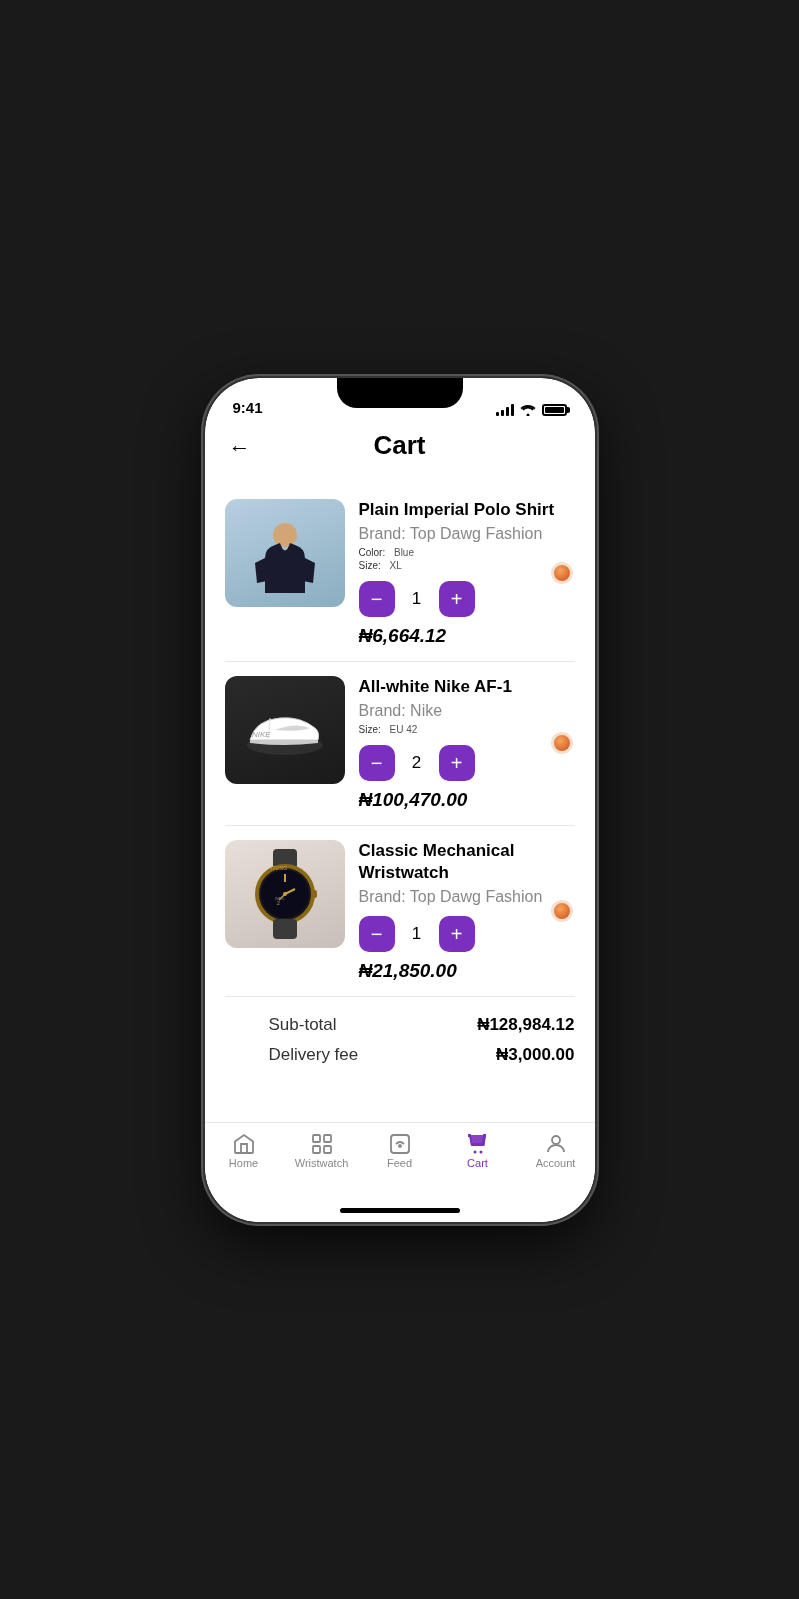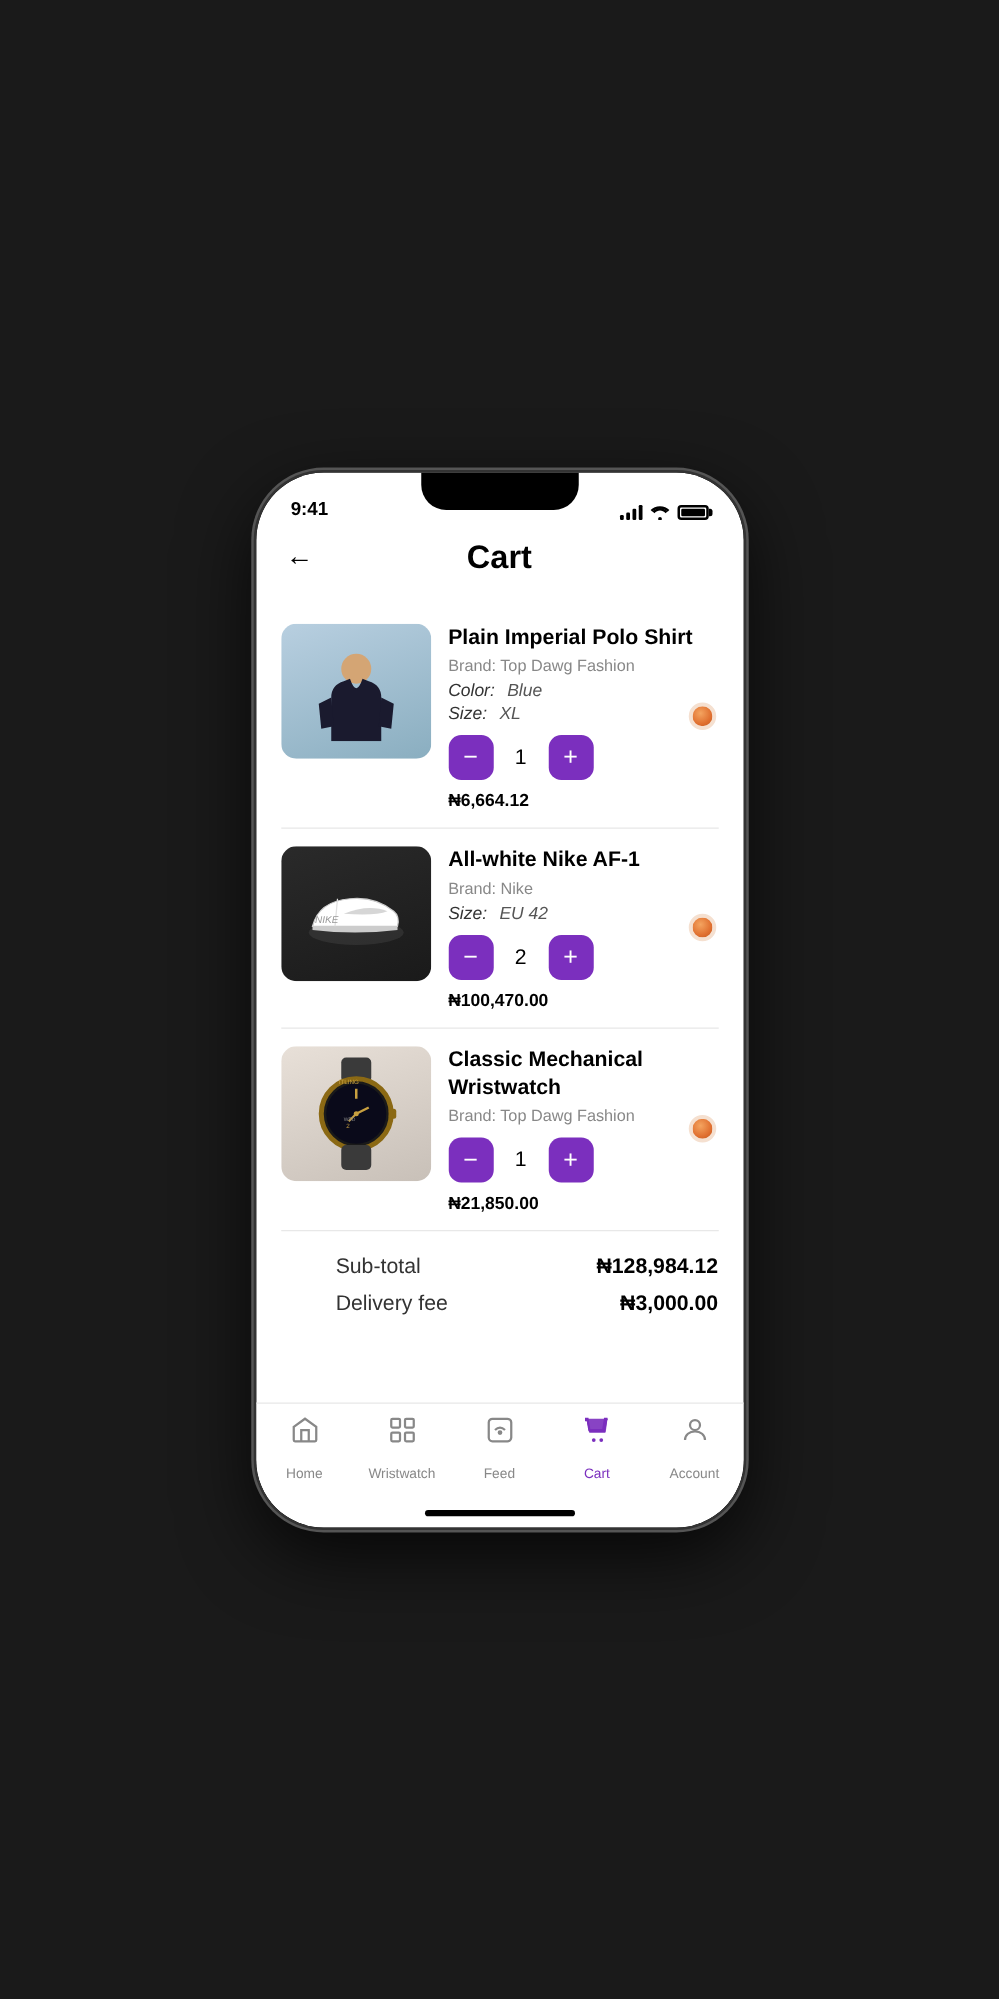--- a/index.html
+++ b/index.html
@@ -150,29 +150,28 @@
       flex: 1;
     }
     .item-name {
       font-size: 17px;
       font-weight: 600;
       color: #000;
       line-height: 1.3;
       margin-bottom: 4px;
     }
     .item-brand {
-      font-size: 13px;
+      font-size: 16px;
       color: #888;
       margin-bottom: 4px;
     }
     .item-attr {
-      font-size: 14px;
+      font-size: 10px;
       color: #333;
       margin-bottom: 2px;
-      font-style: italic;
     }
     .item-attr span.attr-value {
       margin-left: 6px;
       color: #555;
     }
     .qty-row {
       display: flex;
       align-items: center;
       gap: 14px;
       margin-top: 10px;
@@ -193,23 +192,24 @@
       line-height: 1;
     }
     .qty-value {
       font-size: 17px;
       font-weight: 500;
       color: #000;
       min-width: 16px;
       text-align: center;
     }
     .item-price {
-      font-size: 14px;
+      font-size: 19px;
       font-weight: 700;
       color: #000;
+      font-style: italic;
     }
     .item-radio {
       position: absolute;
       right: 20px;
       top: 50%;
       transform: translateY(-50%);
     }
     .radio-circle {
       width: 26px;
       height: 26px;
@@ -259,21 +259,21 @@
       display: flex;
       align-items: flex-start;
       justify-content: space-around;
       padding-top: 8px;
       flex-shrink: 0;
     }
     .nav-item {
       display: flex;
       flex-direction: column;
       align-items: center;
-      gap: 16px;
+      gap: 0;
       cursor: pointer;
       min-width: 60px;
     }
     .nav-icon {
       width: 26px;
       height: 26px;
       display: flex;
       align-items: center;
       justify-content: center;
     }

